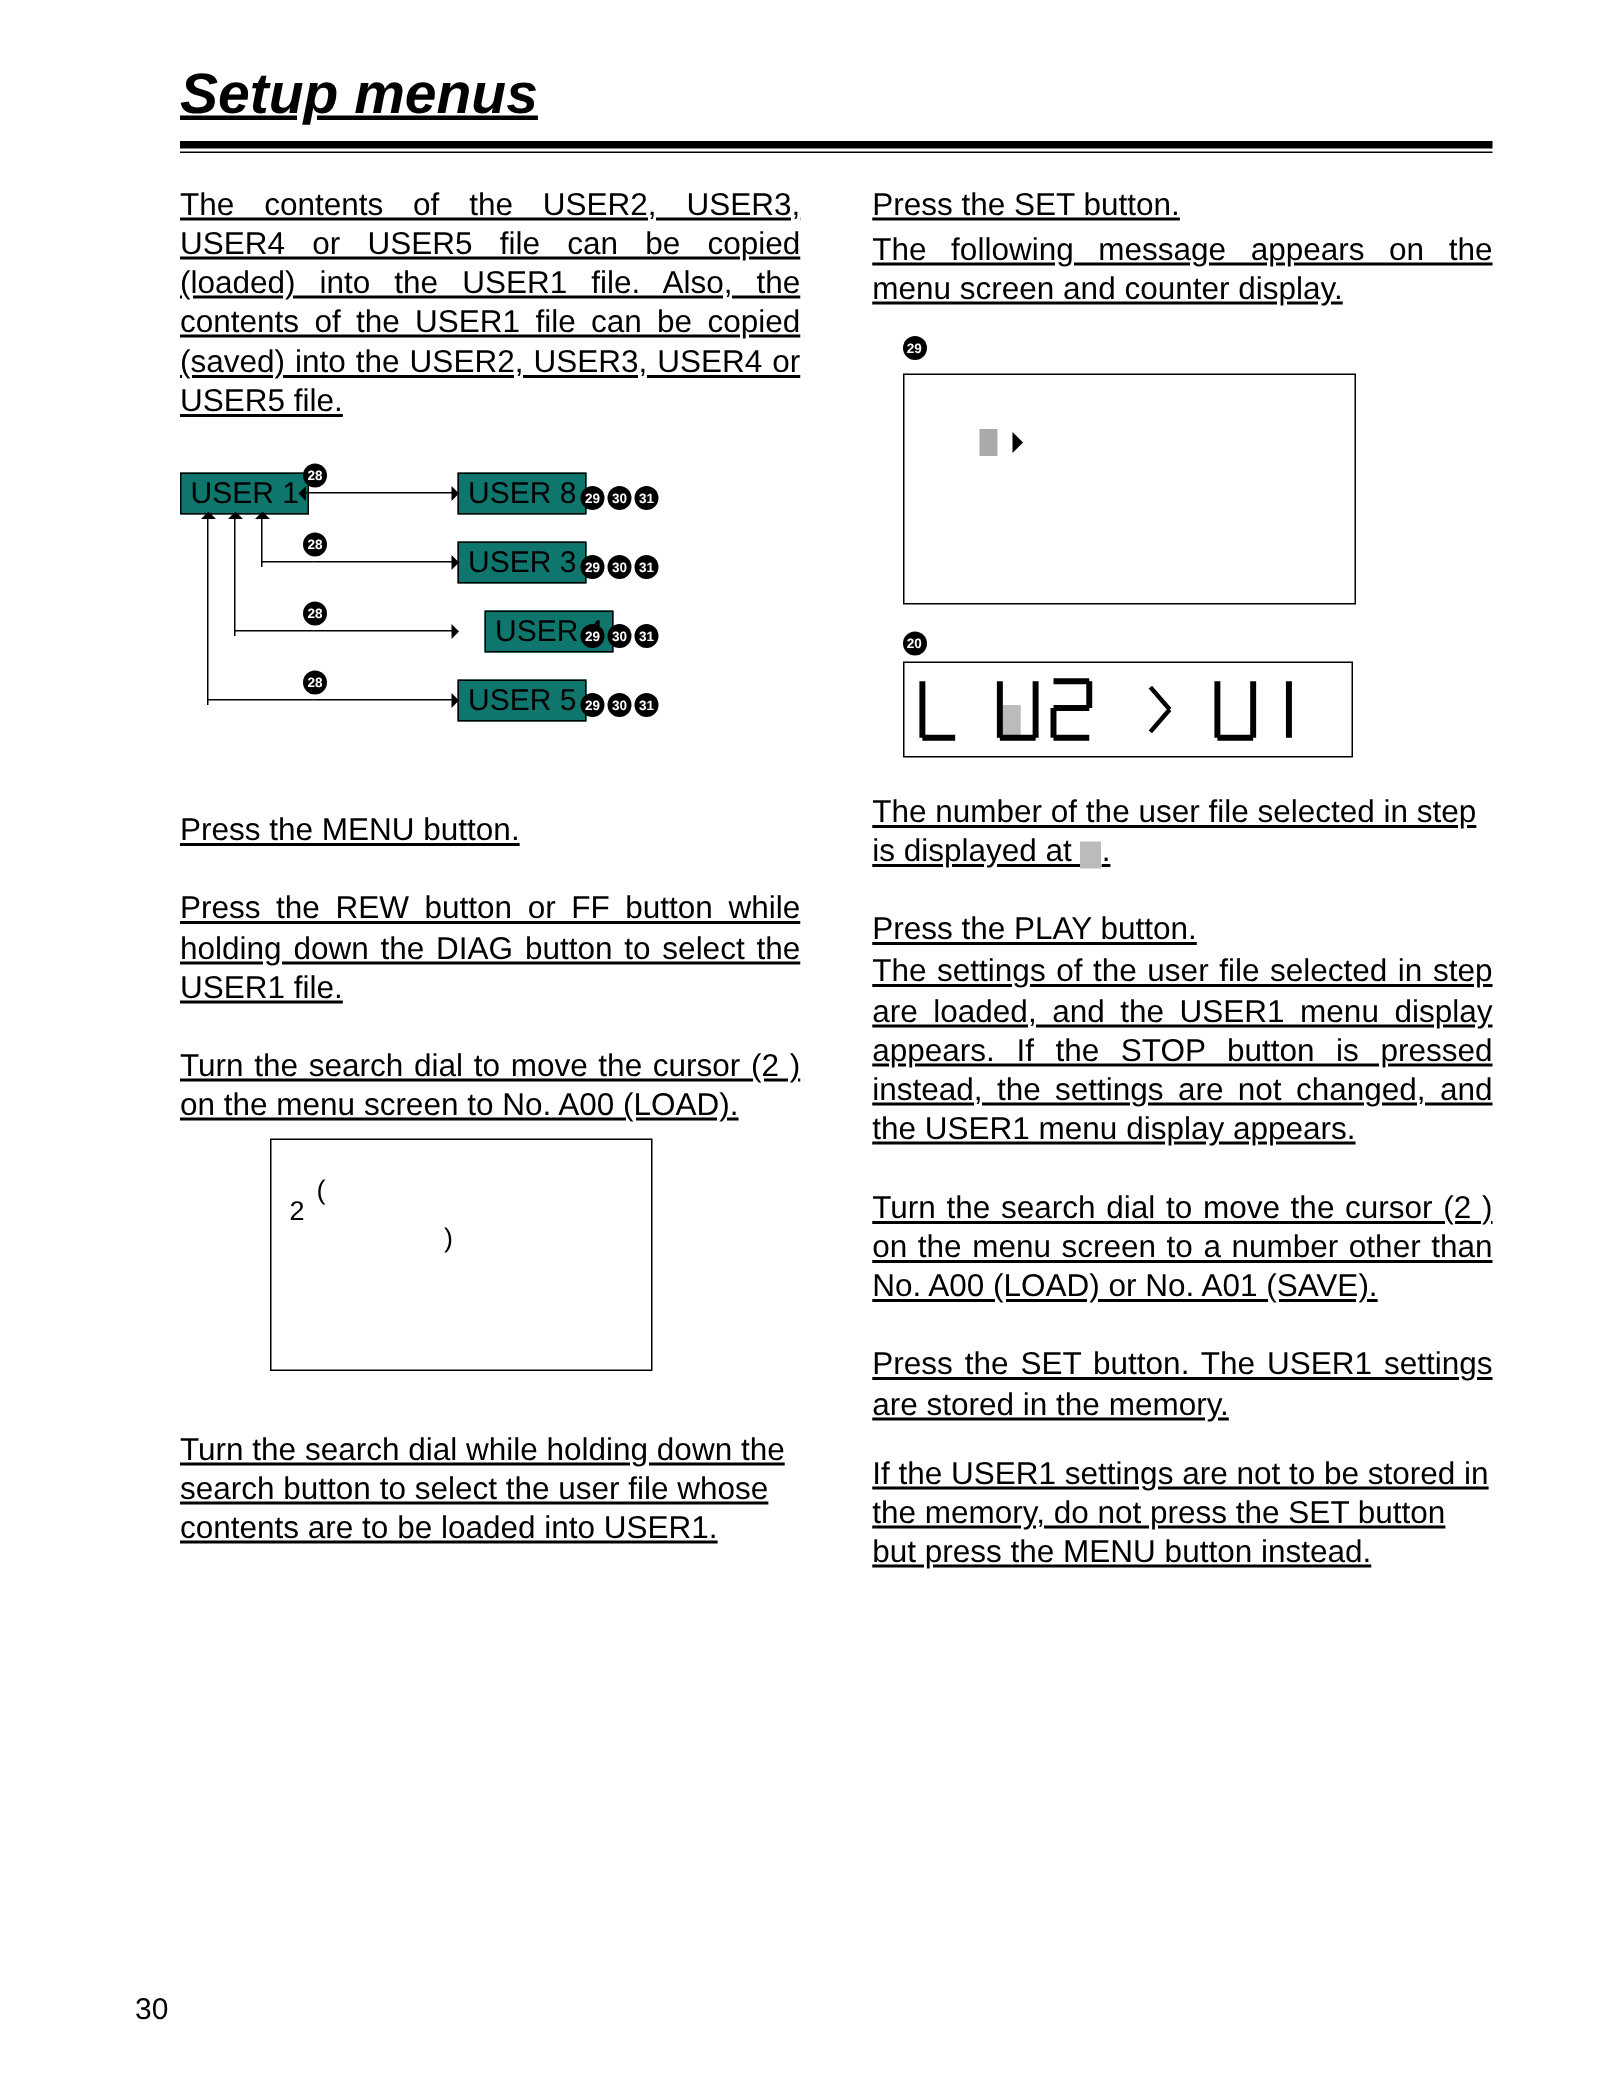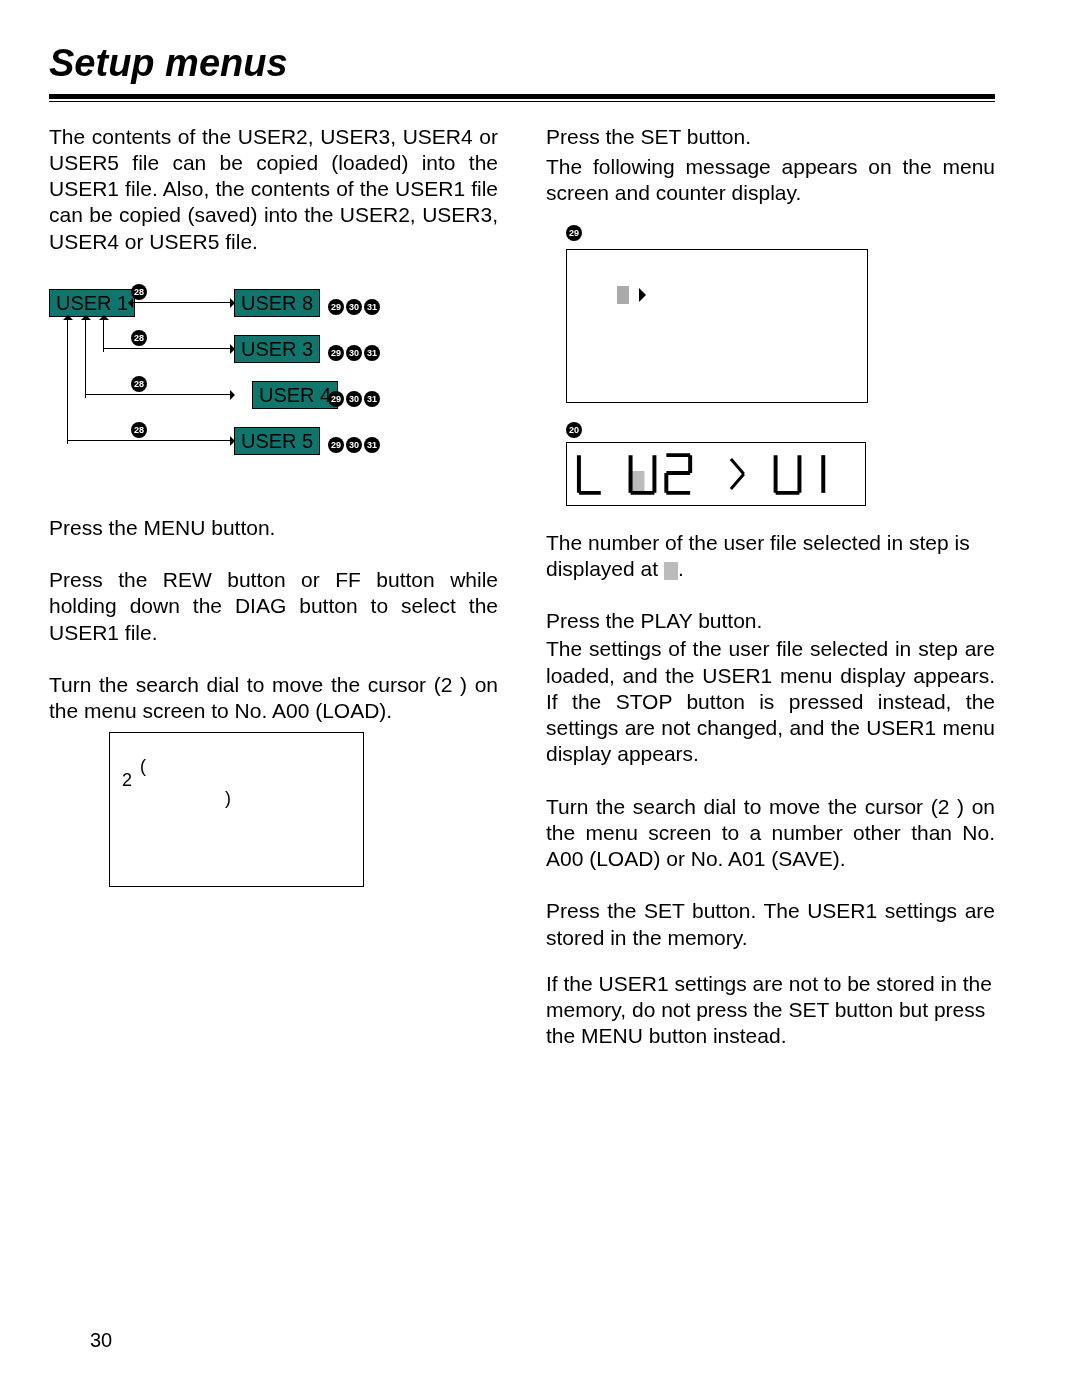--- a/index.html
+++ b/index.html
@@ -8,22 +8,23 @@
     width: 1080px;
     height: 1397px;
     background: #fff;
     color: #000;
     font-family: Arial, Helvetica, sans-serif;
     font-size: 21px;
     line-height: 1.25;
     position: relative;
   }
   .page {
-    padding: 40px 85px 0 49px;
+    padding: 40px 85px 0 120px;
     box-sizing: border-box;
+    text-decoration: underline;
   }
   .title {
     font-style: italic;
     font-weight: bold;
     font-size: 38px;
     margin: 0 0 6px 0;
   }
   .rule-thick { border: 0; border-top: 5px solid #000; margin: 0 0 2px 0; }
   .rule-thin  { border: 0; border-top: 1px solid #000; margin: 0 0 22px 0; }
 
@@ -74,21 +75,21 @@
   }
   .arrow-lr.left-head::before  { left: -1px;  border-right-color: #000; border-left: 0; }
   .arrow-lr.right-head::after  { right: -1px; border-left-color: #000;  border-right: 0; }
   .vline { position: absolute; width: 1px; background: #000; }
   .vline.up-head::before {
     content: ""; position: absolute; left: -4px; top: -1px;
     border: 5px solid transparent; border-bottom-color: #000; border-top: 0;
   }
   .hline { position: absolute; height: 1px; background: #000; }
   .d-circ { position: absolute; }
-  .d-badges { position: absolute; white-space: nowrap; margin-left: 12px; }
+  .d-badges { position: absolute; white-space: nowrap; }
 
   
   .menu-screen {
     border: 1px solid #000;
     width: 255px; height: 155px;
     margin: 4px 0 40px 60px;
     padding: 8px 12px;
     box-sizing: border-box;
     font-size: 18px;
     position: relative;
@@ -177,20 +178,21 @@
       <p class="para" style="margin-top:6px;">Press the MENU button.</p>
       <p class="para">Press the REW button or FF button while holding down the DIAG button to select the USER1 file.</p>
       <p class="para" style="margin-bottom:8px;">Turn the search dial to move the cursor (2 ) on the menu screen to No. A00 (LOAD).</p>
 
       <div class="menu-screen">
         <span class="paren-open">(</span>
         <span class="row2">2</span>
         <span class="paren-close">)</span>
       </div>
 
+      <p class="para" style="text-align:left;">Turn the search dial while holding down the search button to select the user file whose contents are to be loaded into USER1.</p>
     </div>
 
     <div class="col">
       <p class="para" style="text-align:left; margin-bottom:4px;">Press the SET button.</p>
       <p class="para" style="margin-bottom:10px;">The following message appears on the menu screen and counter display.</p>
 
       <span class="msg-label">
           <span class="circ sm">29</span>
         </span>
       <div class="msg-panel">

